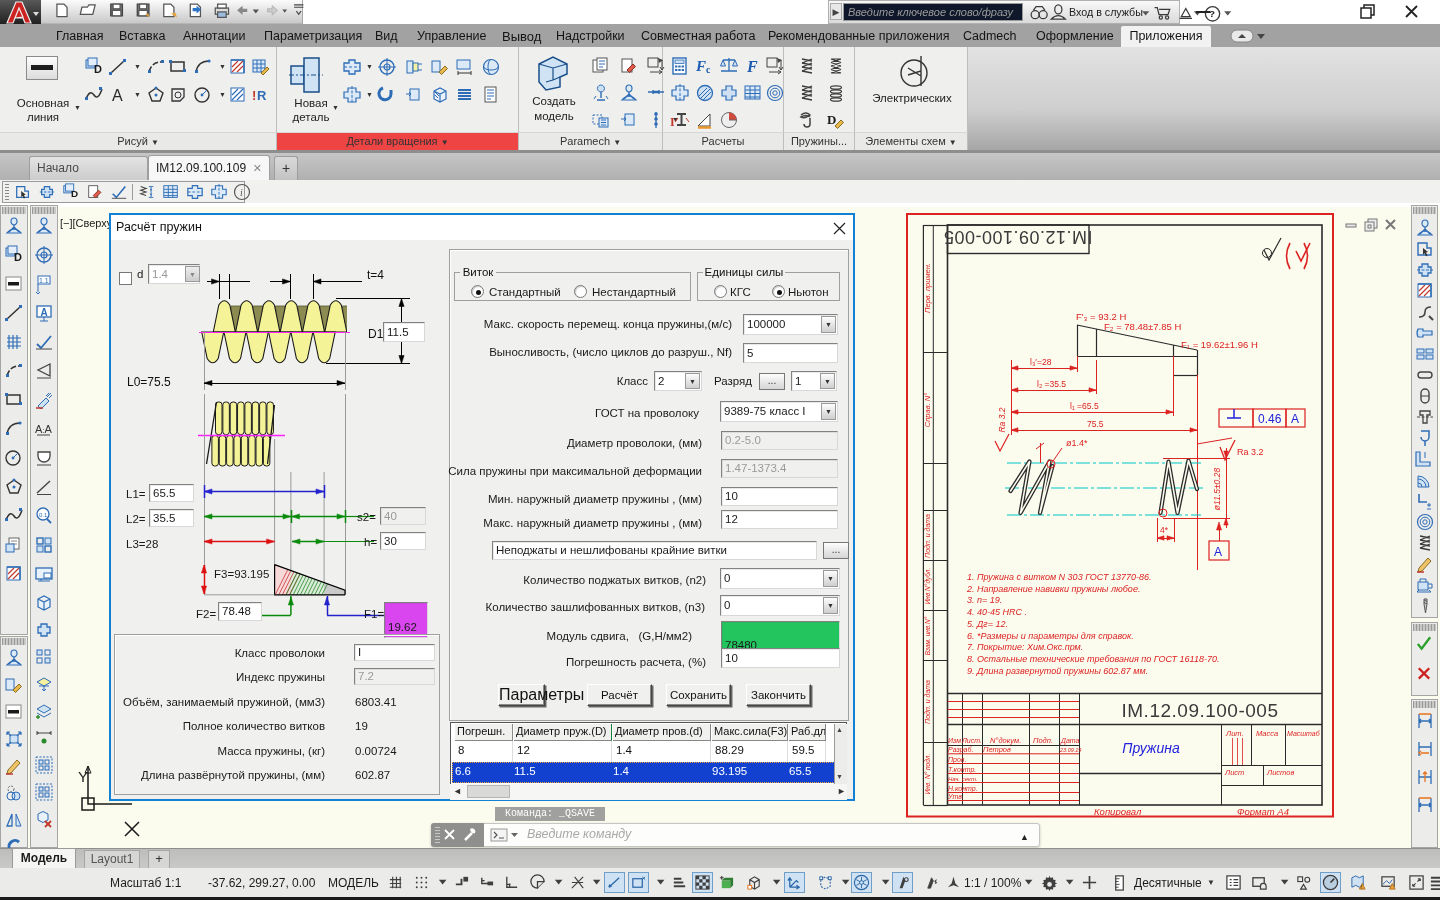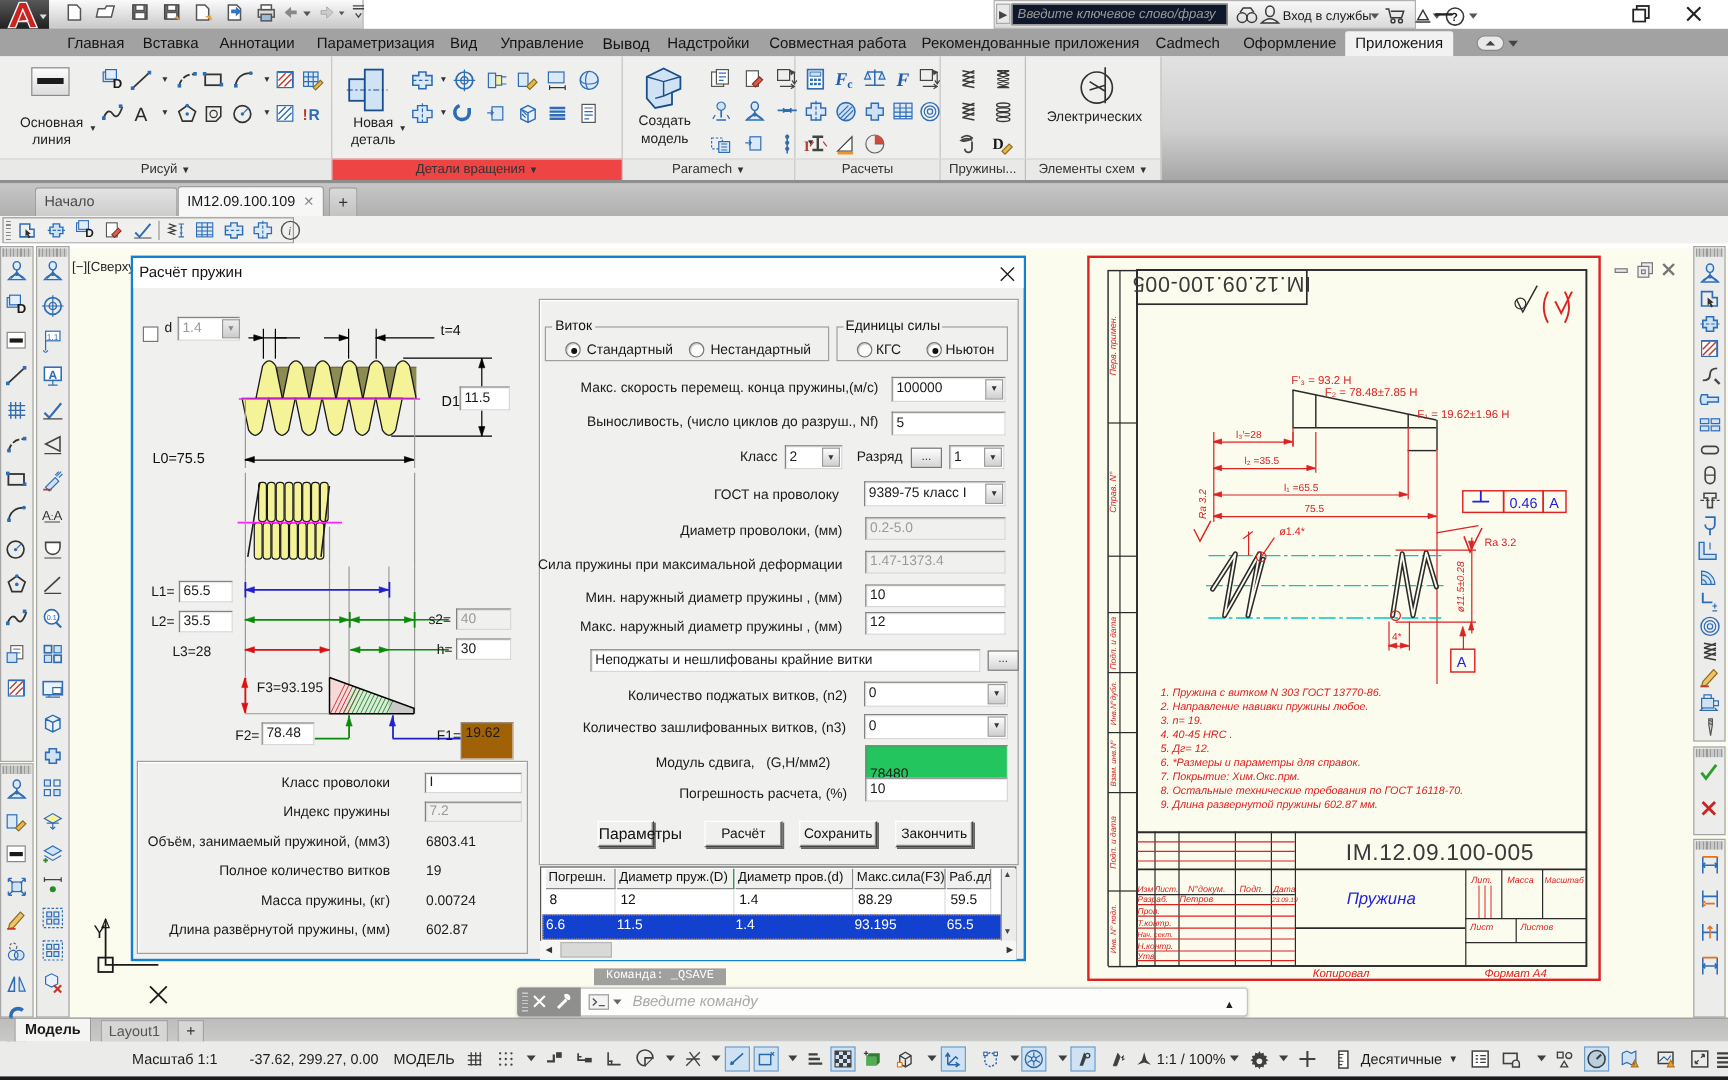--- a/index.html
+++ b/index.html
@@ -1074,30 +1074,30 @@
       </svg>
 <div class="abs" style="left:8px;top:57px;width:13px;height:13px;background:#fff;border:1px solid #777;"></div>
 <div class="abs" style="left:26px;top:53px;width:20px;font-size:11.5px;color:#1a1a1a;text-align:left;white-space:nowrap;">d</div>
 <div class="abs" style="left:37px;top:49px;width:52px;height:20px;background:#fff;border:1px solid #828282;border-right-color:#d8d8d8;border-bottom-color:#d8d8d8;box-shadow:inset 1px 1px 0 #5a5a5a22;font-size:11.5px;color:#1a1a1a;padding:1px 3px;line-height:16px;white-space:nowrap;overflow:hidden;"><span style="color:#999">1.4</span></div>
 <div class="abs" style="left:74px;top:51px;width:15px;height:16px;background:linear-gradient(#eee,#ccc);border:1px solid #999;text-align:center;font-size:7px;color:#888;line-height:15px;">▼</div>
 <div class="abs" style="left:272px;top:107px;width:42px;height:20px;background:#fff;border:1px solid #828282;border-right-color:#d8d8d8;border-bottom-color:#d8d8d8;box-shadow:inset 1px 1px 0 #5a5a5a22;font-size:11.5px;color:#1a1a1a;padding:1px 3px;line-height:16px;white-space:nowrap;overflow:hidden;">11.5</div>
 <div class="abs" style="left:15px;top:273px;width:30px;font-size:11.5px;color:#1a1a1a;text-align:left;white-space:nowrap;">L1=</div>
 <div class="abs" style="left:38px;top:269px;width:45px;height:18px;background:#fff;border:1px solid #828282;border-right-color:#d8d8d8;border-bottom-color:#d8d8d8;box-shadow:inset 1px 1px 0 #5a5a5a22;font-size:11.5px;color:#1a1a1a;padding:1px 3px;line-height:14px;white-space:nowrap;overflow:hidden;">65.5</div>
 <div class="abs" style="left:15px;top:298px;width:30px;font-size:11.5px;color:#1a1a1a;text-align:left;white-space:nowrap;">L2=</div>
 <div class="abs" style="left:38px;top:294px;width:45px;height:18px;background:#fff;border:1px solid #828282;border-right-color:#d8d8d8;border-bottom-color:#d8d8d8;box-shadow:inset 1px 1px 0 #5a5a5a22;font-size:11.5px;color:#1a1a1a;padding:1px 3px;line-height:14px;white-space:nowrap;overflow:hidden;">35.5</div>
-<div class="abs" style="left:15px;top:323px;width:50px;font-size:11.5px;color:#1a1a1a;text-align:right;white-space:nowrap;">L3=28</div>
+<div class="abs" style="left:15px;top:323px;width:50px;font-size:11.5px;color:#1a1a1a;text-align:left;white-space:nowrap;">L3=28</div>
 <div class="abs" style="left:246px;top:296px;width:24px;font-size:11.5px;color:#1a1a1a;text-align:left;white-space:nowrap;">s2=</div>
 <div class="abs" style="left:269px;top:292px;width:46px;height:18px;background:#f0f0ef;border:1px solid #828282;border-right-color:#d8d8d8;border-bottom-color:#d8d8d8;box-shadow:inset 1px 1px 0 #5a5a5a22;font-size:11.5px;color:#9a9a9a;padding:1px 3px;line-height:14px;white-space:nowrap;overflow:hidden;"><span style="color:#999">40</span></div>
 <div class="abs" style="left:253px;top:321px;width:20px;font-size:11.5px;color:#1a1a1a;text-align:left;white-space:nowrap;">h=</div>
 <div class="abs" style="left:269px;top:317px;width:46px;height:18px;background:#fff;border:1px solid #828282;border-right-color:#d8d8d8;border-bottom-color:#d8d8d8;box-shadow:inset 1px 1px 0 #5a5a5a22;font-size:11.5px;color:#1a1a1a;padding:1px 3px;line-height:14px;white-space:nowrap;overflow:hidden;">30</div>
 <div class="abs" style="left:103px;top:353px;width:70px;font-size:11.5px;color:#1a1a1a;text-align:left;white-space:nowrap;">F3=93.195</div>
 <div class="abs" style="left:85px;top:393px;width:24px;font-size:11.5px;color:#1a1a1a;text-align:left;white-space:nowrap;">F2=</div>
 <div class="abs" style="left:107px;top:387px;width:44px;height:19px;background:#fff;border:1px solid #828282;border-right-color:#d8d8d8;border-bottom-color:#d8d8d8;box-shadow:inset 1px 1px 0 #5a5a5a22;font-size:11.5px;color:#1a1a1a;padding:1px 3px;line-height:15px;white-space:nowrap;overflow:hidden;">78.48</div>
 <div class="abs" style="left:253px;top:393px;width:19px;font-size:11.5px;color:#1a1a1a;text-align:left;white-space:nowrap;">F1=</div>
-<div class="abs" style="left:273px;top:387px;width:44px;height:31px;background:#a16207;border:1px solid #828282;border-right-color:#d8d8d8;border-bottom-color:#d8d8d8;box-shadow:inset 1px 1px 0 #5a5a5a22;font-size:11.5px;color:#1a1a1a;padding:1px 3px;line-height:15px;white-space:nowrap;overflow:hidden;">19.62</div>
+<div class="abs" style="left:273px;top:387px;width:44px;height:14px;background:#d946ef;border:1px solid #828282;border-right-color:#d8d8d8;border-bottom-color:#d8d8d8;box-shadow:inset 1px 1px 0 #5a5a5a22;font-size:11.5px;color:#1a1a1a;padding:17px 3px;line-height:15px;white-space:nowrap;overflow:hidden;">19.62</div>
 <div class="abs" style="left:3px;top:419px;width:326px;height:161px;border:1px solid #9f9f9f;box-shadow:1px 1px 0 #ffffff inset;"></div>
 <div class="abs" style="left:-206px;top:432px;width:420px;font-size:11.5px;color:#1a1a1a;text-align:right;white-space:nowrap;">Класс проволоки</div>
 <div class="abs" style="left:243px;top:429px;width:81px;height:17px;background:#fff;border:1px solid #828282;border-right-color:#d8d8d8;border-bottom-color:#d8d8d8;box-shadow:inset 1px 1px 0 #5a5a5a22;font-size:11.5px;color:#1a1a1a;padding:1px 3px;line-height:13px;white-space:nowrap;overflow:hidden;">I</div>
 <div class="abs" style="left:-206px;top:456px;width:420px;font-size:11.5px;color:#1a1a1a;text-align:right;white-space:nowrap;">Индекс пружины</div>
 <div class="abs" style="left:243px;top:453px;width:81px;height:17px;background:#f0f0ef;border:1px solid #828282;border-right-color:#d8d8d8;border-bottom-color:#d8d8d8;box-shadow:inset 1px 1px 0 #5a5a5a22;font-size:11.5px;color:#9a9a9a;padding:1px 3px;line-height:13px;white-space:nowrap;overflow:hidden;"><span style="color:#999">7.2</span></div>
 <div class="abs" style="left:-206px;top:481px;width:420px;font-size:11.5px;color:#1a1a1a;text-align:right;white-space:nowrap;">Объём, занимаемый пружиной, (мм3)</div>
 <div class="abs" style="left:244px;top:481px;width:90px;font-size:11.5px;color:#1a1a1a;text-align:left;white-space:nowrap;">6803.41</div>
 <div class="abs" style="left:-206px;top:505px;width:420px;font-size:11.5px;color:#1a1a1a;text-align:right;white-space:nowrap;">Полное количество витков</div>
 <div class="abs" style="left:244px;top:505px;width:60px;font-size:11.5px;color:#1a1a1a;text-align:left;white-space:nowrap;">19</div>
 <div class="abs" style="left:-206px;top:530px;width:420px;font-size:11.5px;color:#1a1a1a;text-align:right;white-space:nowrap;">Масса пружины, (кг)</div>
@@ -1149,21 +1149,21 @@
 <div class="abs" style="left:175px;top:359px;width:420px;font-size:11.5px;color:#1a1a1a;text-align:right;white-space:nowrap;">Количество поджатых витков, (n2)</div>
 <div class="abs" style="left:609px;top:353px;width:120px;height:21px;background:#fff;border:1px solid #828282;border-right-color:#d8d8d8;border-bottom-color:#d8d8d8;box-shadow:inset 1px 1px 0 #5a5a5a22;font-size:11.5px;color:#1a1a1a;padding:1px 3px;line-height:17px;white-space:nowrap;overflow:hidden;">0</div>
 <div class="abs" style="left:712px;top:355px;width:15px;height:17px;background:linear-gradient(#fdfdfd,#cfcfcf);border:1px solid #9a9a9a;text-align:center;font-size:7px;color:#333;line-height:16px;">▼</div>
 <div class="abs" style="left:174px;top:386px;width:420px;font-size:11.5px;color:#1a1a1a;text-align:right;white-space:nowrap;">Количество зашлифованных витков, (n3)</div>
 <div class="abs" style="left:609px;top:380px;width:120px;height:21px;background:#fff;border:1px solid #828282;border-right-color:#d8d8d8;border-bottom-color:#d8d8d8;box-shadow:inset 1px 1px 0 #5a5a5a22;font-size:11.5px;color:#1a1a1a;padding:1px 3px;line-height:17px;white-space:nowrap;overflow:hidden;">0</div>
 <div class="abs" style="left:712px;top:382px;width:15px;height:17px;background:linear-gradient(#fdfdfd,#cfcfcf);border:1px solid #9a9a9a;text-align:center;font-size:7px;color:#333;line-height:16px;">▼</div>
 <div class="abs" style="left:161px;top:415px;width:420px;font-size:11.5px;color:#1a1a1a;text-align:right;white-space:nowrap;">Модуль сдвига,&nbsp;&nbsp;&nbsp;(G,Н/мм2)</div>
 <div class="abs" style="left:610px;top:406px;width:119px;height:20px;background:#22c55e;border:1px solid #828282;border-right-color:#d8d8d8;border-bottom-color:#d8d8d8;box-shadow:inset 1px 1px 0 #5a5a5a22;font-size:11.5px;color:#1a1a1a;padding:15px 3px;line-height:16px;white-space:nowrap;overflow:hidden;">78480</div>
 <div class="abs" style="left:175px;top:441px;width:420px;font-size:11.5px;color:#1a1a1a;text-align:right;white-space:nowrap;">Погрешность расчета, (%)</div>
 <div class="abs" style="left:610px;top:433px;width:119px;height:20px;background:#fff;border:1px solid #828282;border-right-color:#d8d8d8;border-bottom-color:#d8d8d8;box-shadow:inset 1px 1px 0 #5a5a5a22;font-size:11.5px;color:#1a1a1a;padding:1px 3px;line-height:16px;white-space:nowrap;overflow:hidden;">10</div>
-<div class="abs" style="left:387px;top:469px;width:47px;height:22px;background:#f0f0ef;border:1px solid #444;border-top-color:#fff;border-left-color:#fff;box-shadow:inset -1px -1px 0 #8a8a8a, 1.5px 1.5px 0 #666;font-size:13px;color:#111;text-align:center;line-height:20px;">Параметры</div>
+<div class="abs" style="left:387px;top:469px;width:47px;height:22px;background:#f0f0ef;border:1px solid #444;border-top-color:#fff;border-left-color:#fff;box-shadow:inset -1px -1px 0 #8a8a8a, 1.5px 1.5px 0 #666;font-size:16px;color:#111;text-align:center;line-height:20px;">Параметры</div>
 <div class="abs" style="left:476px;top:469px;width:65px;height:22px;background:#f0f0ef;border:1px solid #444;border-top-color:#fff;border-left-color:#fff;box-shadow:inset -1px -1px 0 #8a8a8a, 1.5px 1.5px 0 #666;font-size:11.5px;color:#111;text-align:center;line-height:20px;">Расчёт</div>
 <div class="abs" style="left:555px;top:469px;width:65px;height:22px;background:#f0f0ef;border:1px solid #444;border-top-color:#fff;border-left-color:#fff;box-shadow:inset -1px -1px 0 #8a8a8a, 1.5px 1.5px 0 #666;font-size:11.5px;color:#111;text-align:center;line-height:20px;">Сохранить</div>
 <div class="abs" style="left:635px;top:469px;width:65px;height:22px;background:#f0f0ef;border:1px solid #444;border-top-color:#fff;border-left-color:#fff;box-shadow:inset -1px -1px 0 #8a8a8a, 1.5px 1.5px 0 #666;font-size:11.5px;color:#111;text-align:center;line-height:20px;">Закончить</div>
 <div class="abs" style="left:339px;top:507px;width:397px;height:78px;border:1px solid #555;background:#fff;"></div>
 <div class="abs" style="left:344px;top:509px;width:58px;height:17px;background:#f0f0ef;border-right:1px solid #888;border-bottom:1px solid #888;font-size:11px;color:#111;padding:1px 2px;white-space:nowrap;overflow:hidden;">Погрешн.</div>
 <div class="abs" style="left:403px;top:509px;width:98px;height:17px;background:#f0f0ef;border-right:1px solid #15803d;border-bottom:1px solid #888;font-size:11px;color:#111;padding:1px 2px;white-space:nowrap;overflow:hidden;">Диаметр пруж.(D)</div>
 <div class="abs" style="left:502px;top:509px;width:98px;height:17px;background:#f0f0ef;border-right:1px solid #888;border-bottom:1px solid #888;font-size:11px;color:#111;padding:1px 2px;white-space:nowrap;overflow:hidden;">Диаметр пров.(d)</div>
 <div class="abs" style="left:601px;top:509px;width:76px;height:17px;background:#f0f0ef;border-right:1px solid #888;border-bottom:1px solid #888;font-size:11px;color:#111;padding:1px 2px;white-space:nowrap;overflow:hidden;">Макс.сила(F3)</div>
 <div class="abs" style="left:678px;top:509px;width:37px;height:17px;background:#f0f0ef;border-right:1px solid #888;border-bottom:1px solid #888;font-size:11px;color:#111;padding:1px 2px;white-space:nowrap;overflow:hidden;">Раб.длина(</div>
 <div class="abs" style="left:344px;top:526px;width:58px;height:21px;border-right:1px solid #ddd;font-size:11.5px;color:#111;padding:3px 3px;">8</div>

